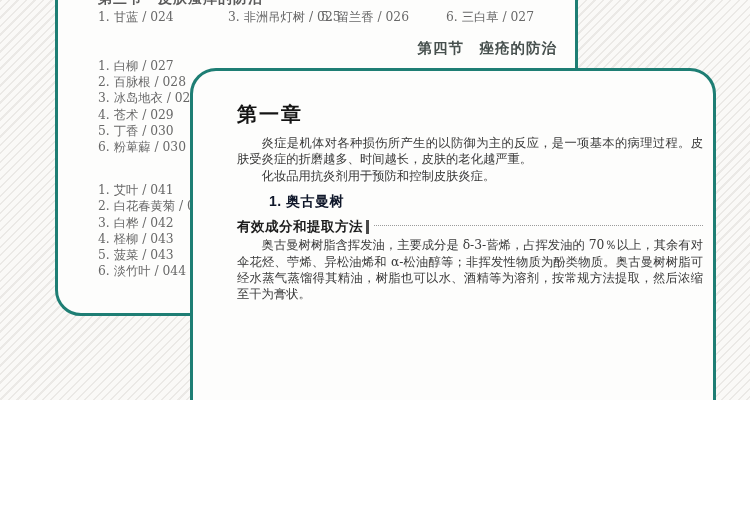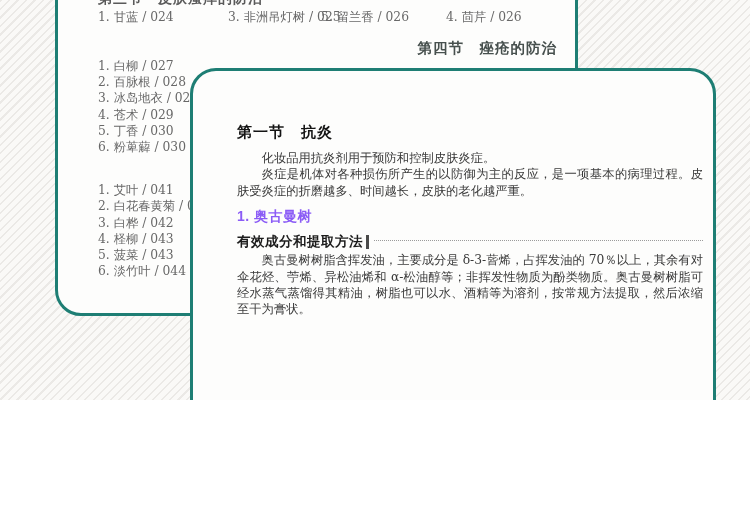--- a/index.html
+++ b/index.html
@@ -27,21 +27,21 @@
   .toc-list li{font-size:12.3px;line-height:16.2px;color:#686868;white-space:nowrap;}
   
   .card-chapter{left:190px;top:68px;width:526px;height:560px;z-index:2;
     padding:30px 10px 20px 44px;}
   .chapter-label{font-size:20px;line-height:26px;font-weight:bold;color:#141414;letter-spacing:2px;}
   .chapter-title{font-size:23px;line-height:30px;font-weight:bold;color:#141414;letter-spacing:2px;margin-top:3px;}
   .section-heading{font-size:15px;line-height:20px;font-weight:bold;color:#141414;letter-spacing:1px;margin-top:21px;}
   .body-text{margin-top:8px;font-family:"DejaVu Serif","Liberation Serif",serif;
     font-size:12.3px;line-height:16.4px;color:#3a3a3a;text-align:justify;}
   .body-text p{margin:0;text-indent:2em;}
-  .entry-heading{font-size:14px;line-height:17px;font-weight:bold;color:#8b5cf6;margin-top:9px;letter-spacing:0.5px;}
+  .entry-heading{font-size:14px;line-height:17px;font-weight:bold;color:#0f172a;margin-top:9px;letter-spacing:0.5px;margin-left:32px;}
   .entry-intro{margin-top:2px;font-family:"DejaVu Serif","Liberation Serif",serif;
     font-size:12.3px;line-height:16.4px;color:#3a3a3a;text-align:justify;text-indent:2em;}
   .latin{font-style:italic;}
   .method-row{display:flex;align-items:center;margin-top:9px;height:16px;text-align:right;}
   .method-label{font-size:13.5px;font-weight:bold;color:#1c1c1c;letter-spacing:0.5px;white-space:nowrap;}
   .method-bar{width:3px;height:14px;background:#4a4a4a;margin:0 5px 0 3px;flex:0 0 auto;}
   .method-leader{flex:1 1 auto;border-bottom:1.6px dotted #9b9b9b;height:1px;transform:translateY(-2px);}
   .method-text{margin-top:2px;font-family:"DejaVu Serif","Liberation Serif",serif;
     font-size:12.3px;line-height:16.4px;color:#3a3a3a;text-align:justify;text-indent:2em;}
   
@@ -53,21 +53,21 @@
 
 <div class="canvas">
 
   <div class="page-card card-toc">
     <div class="toc-clipped">第三节　皮肤瘙痒的防治</div>
 
     <div class="toc-grid">
       <span>1. 甘蓝 / 024</span>
       <span>3. 非洲吊灯树 / 025</span>
       <span>5. 留兰香 / 026</span>
-      <span>4. 茴芹 / 026</span>
+      <span>6. 三白草 / 027</span>
       <span></span>
       <span></span>
     </div>
 
     <div class="toc-sec s4">第四节　痤疮的防治</div>
     <ul class="toc-list">
       <li>1. 白柳 / 027</li>
       <li>2. 百脉根 / 028</li>
       <li>3. 冰岛地衣 / 028</li>
       <li>4. 苍术 / 029</li>
@@ -80,25 +80,25 @@
       <li>1. 艾叶 / 041</li>
       <li>2. 白花春黄菊 / 042</li>
       <li>3. 白桦 / 042</li>
       <li>4. 柽柳 / 043</li>
       <li>5. 菠菜 / 043</li>
       <li>6. 淡竹叶 / 044</li>
     </ul>
   </div>
 
   <div class="page-card card-chapter">
-    <div class="section-heading">第一节　抗炎</div>
+    <div class="chapter-label">第一章</div>
 
     <div class="body-text">
+      <p>炎症是机体对各种损伤所产生的以防御为主的反应，是一项基本的病理过程。皮肤受炎症的折磨越多、时间越长，皮肤的老化越严重。</p>
       <p>化妆品用抗炎剂用于预防和控制皮肤炎症。</p>
-      <p>炎症是机体对各种损伤所产生的以防御为主的反应，是一项基本的病理过程。皮肤受炎症的折磨越多、时间越长，皮肤的老化越严重。</p>
     </div>
 
     <div class="entry-heading">1. 奥古曼树</div>
 
 
     <div class="method-row">
       <span class="method-label">有效成分和提取方法</span>
       <span class="method-bar"></span>
       <span class="method-leader"></span>
     </div>

